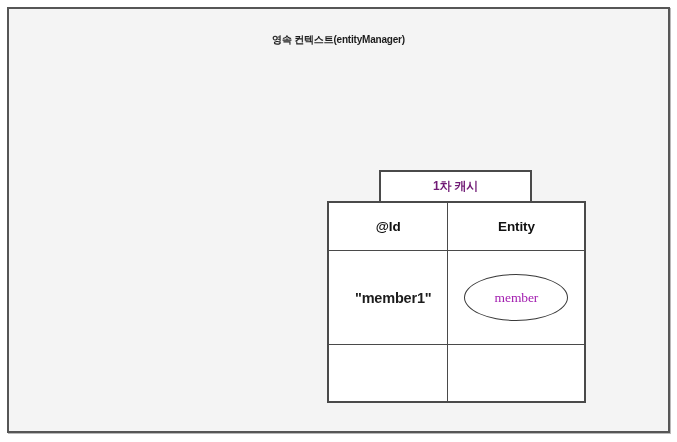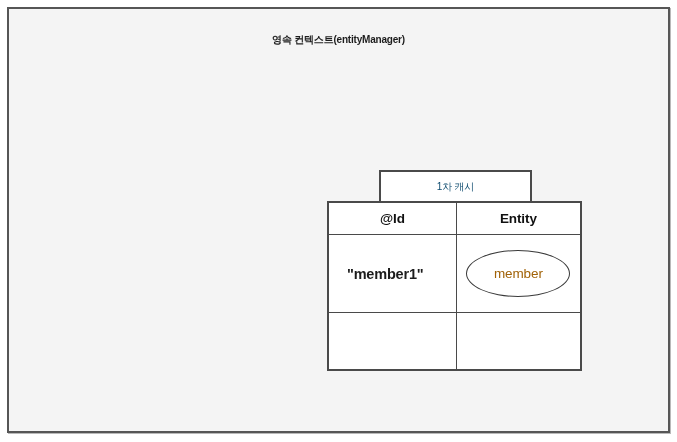--- a/index.html
+++ b/index.html
@@ -51,42 +51,43 @@
     box-sizing: border-box;
     background: #ffffff;
     border: 2px solid #4a4a4a;
     border-bottom: none;
     display: flex;
     align-items: center;
     justify-content: center;
     z-index: 2;
   }
   #cache-label-text {
-    font-size: 10px;
-    color: #0c4a6e;
+    font-size: 12px;
+    color: #701a75;
     letter-spacing: -0.2px;
     white-space: nowrap;
+    font-weight: bold;
   }
 
   
   #cache-table {
     position: absolute;
     left: 318px;
     top: 192px;
     width: 255px;
     box-sizing: border-box;
     border-collapse: collapse;
     background: #ffffff;
     border: 2px solid #4a4a4a;
     z-index: 3;
   }
   #cache-table td, #cache-table th {
     border: 1.5px solid #4a4a4a;
     box-sizing: border-box;
-    padding: 8px;
+    padding: 16px;
     background: #ffffff;
   }
   .col-id   { width: 130px; }
   .col-ent  { width: 125px; }
 
   .header-cell {
     height: 23px;
     text-align: center;
     vertical-align: middle;
     font-size: 13.5px;
@@ -127,23 +128,24 @@
     box-sizing: border-box;
     border: 1.6px solid #3a3a3a;
     border-radius: 50%;
     background: #ffffff;
     display: flex;
     align-items: center;
     justify-content: center;
   }
   #entity-ellipse-label {
     font-size: 13.5px;
-    color: #a16207;
+    color: #a21caf;
     letter-spacing: -0.1px;
     white-space: nowrap;
+    font-family: Liberation Serif, serif;
   }
 </style>
 </head>
 <body>
 
 <div id="canvas-frame">
 
   <div id="diagram-title">영속 컨텍스트(entityManager)</div>
 
   <div id="cache-label-box">

